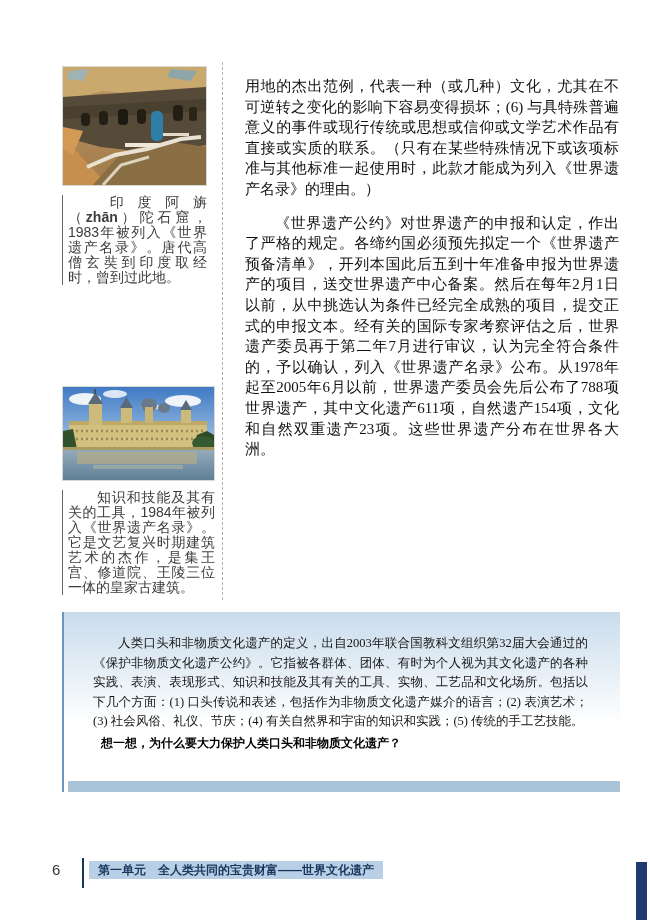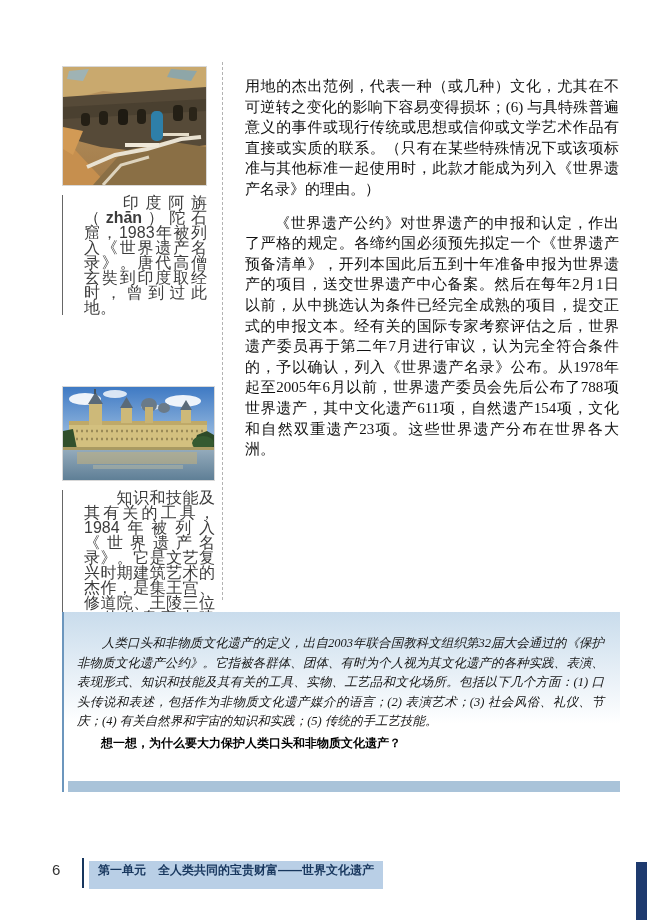--- a/index.html
+++ b/index.html
@@ -12,52 +12,52 @@
 
   
   .sidebar{position:absolute;left:62px;top:60px;width:158px;}
   .col-divider{position:absolute;left:222px;top:62px;height:538px;width:0;
                border-left:1px dashed #b3b3b3;}
   figure{margin:0;padding:0;}
   .photo{border:1px solid #d8d8d8;background:#eee;line-height:0;}
   .photo svg{display:block;}
   .fig1{position:absolute;left:0;top:6px;width:145px;}
   .fig2{position:absolute;left:0;top:326px;width:153px;}
-  figcaption{font-family:var(--sans);font-size:16px;line-height:15px;color:#3c3c3c;
-             border-left:1px solid #666;padding-left:21px;margin-top:9px;
+  figcaption{font-family:var(--sans);font-size:14px;line-height:15px;color:#3c3c3c;
+             border-left:1px solid #666;padding-left:5px;margin-top:9px;
              text-align:justify;}
   figcaption .indent{display:inline-block;width:2em;}
 
   
   .main{position:absolute;left:232px;top:63px;width:400px;}
   .main p{margin:13px;font-size:15px;line-height:20.6px;text-align:justify;
           text-justify:inter-ideograph;}
   .main p.indent{text-indent:2em;}
 
   
   .thinkbox{position:absolute;left:62px;top:612px;width:558px;height:180px;
             box-sizing:border-box;border-left:2px solid var(--box-left-border,#6c96bd);
             background:linear-gradient(var(--box-gradient-top,#c9dcec),#ffffff 62%);
             padding:13px 16px 0 13px;}
   .thinkbox h3{margin:0;font-family:var(--sans);font-size:13.5px;color:#000;
                font-weight:bold;letter-spacing:.5px;}
-  .thinkbox .body{margin:9px 0 0;font-size:12.5px;line-height:19.5px;
-                  font-style:italic;text-indent:2em;text-align:justify;color:#151515;}
+  .thinkbox .body{margin:9px 16px 0;font-size:12.5px;line-height:19.5px;
+                  text-indent:2em;text-align:justify;color:#151515;}
   .thinkbox .question{margin:3px 0 0;font-family:var(--sans);font-style:normal;
                       font-weight:bold;font-size:12px;text-indent:2em;color:#000;}
   .box-bottom-bar{position:absolute;left:4px;right:0;bottom:0;height:11px;
                   background:var(--box-bottom-bar,#a9c3d9);}
 
   
   .footer{position:absolute;left:0;top:858px;width:650px;height:34px;}
   .pagenum{position:absolute;left:52px;top:3px;font-family:var(--sans);
            font-size:15px;color:#333;}
   .footer-rule{position:absolute;left:82px;top:0;width:2px;height:30px;
                background:var(--footer-text,#17365d);}
-  .banner{position:absolute;left:89px;top:3px;height:28px;line-height:18px;
+  .banner{position:absolute;left:89px;top:3px;height:18px;line-height:18px;
           background:var(--footer-banner-bg,#b9cfe6);color:var(--footer-text,#17365d);
           font-family:var(--sans);font-weight:bold;font-size:12px;padding:0 9px;
           white-space:nowrap;}
   .edge-tab{position:absolute;right:3px;top:862px;width:11px;height:58px;
             background:var(--edge-tab,#1e3a6e);}
 </style>
 </head>
 <body>
 
 <div class="page">

